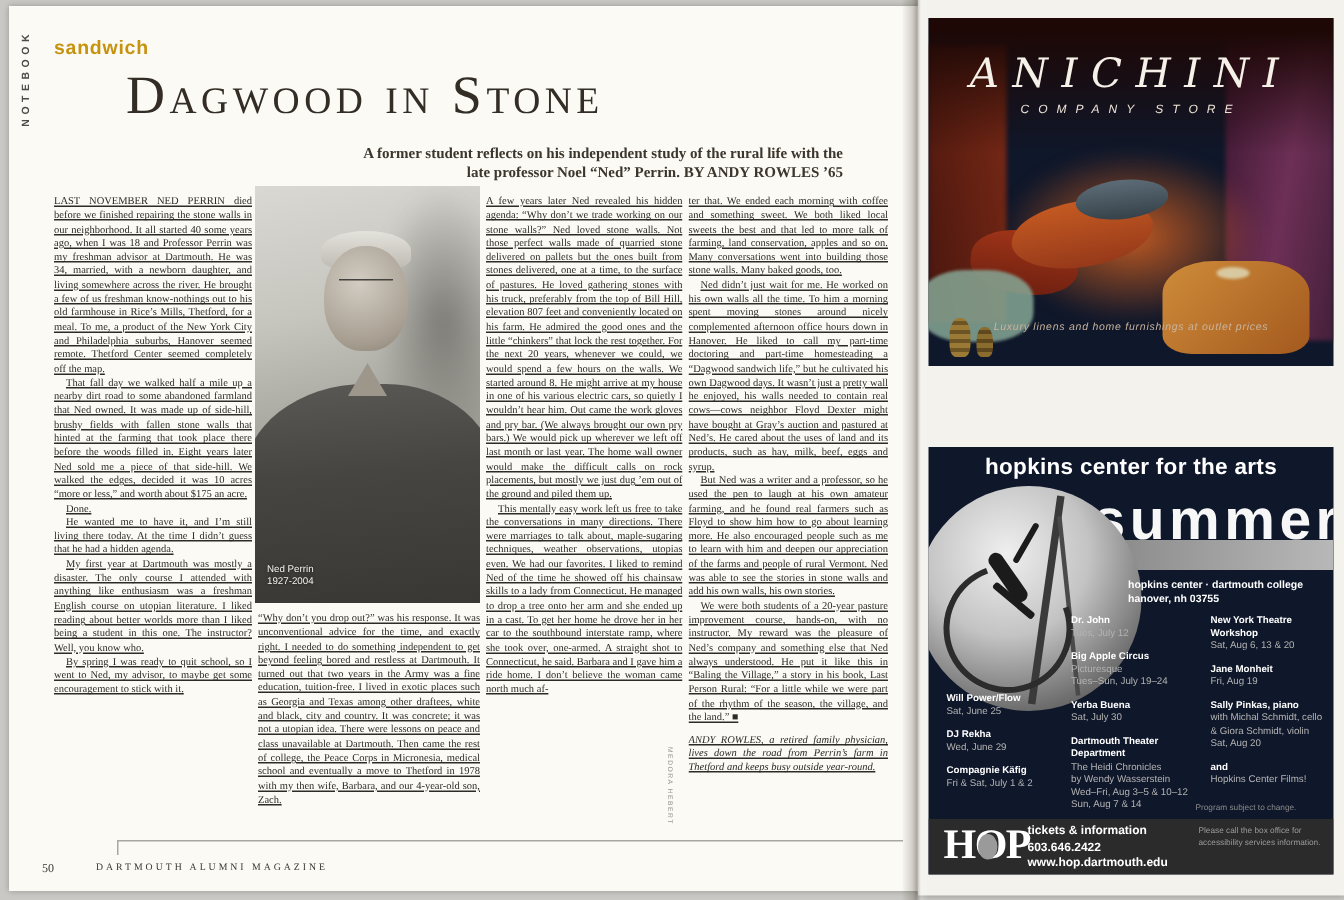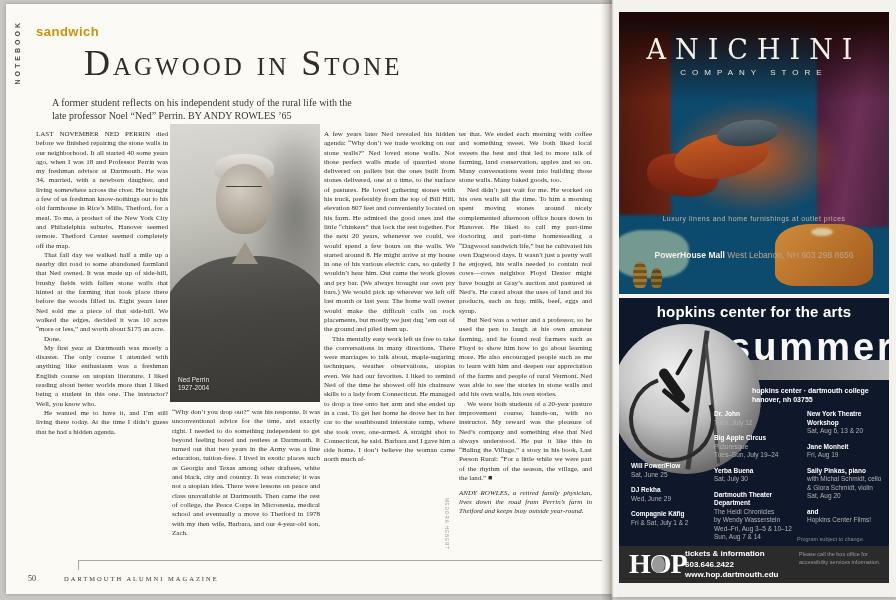--- a/index.html
+++ b/index.html
@@ -4,23 +4,23 @@
 <style>
   html,body{margin:0;padding:0;}
   body{width:896px;height:600px;background:#c9c8c4;font-family:"Liberation Serif",serif;overflow:hidden;}
   .stage{position:relative;width:896px;height:600px;}
 
   
   .page-left{position:absolute;left:6px;top:4px;width:606px;height:590px;background:#fbfaf5;overflow:hidden;box-shadow:0 0 4px rgba(0,0,0,.25);}
   .notebook-vert{position:absolute;left:8px;top:16px;writing-mode:vertical-rl;transform:rotate(180deg);font-family:"Liberation Sans",sans-serif;font-size:7px;letter-spacing:3px;color:#4a4a48;font-weight:bold;}
   .tribute{position:absolute;left:30px;top:20px;font-family:"Liberation Sans",sans-serif;font-weight:bold;font-size:13px;color:#c7930f;letter-spacing:.5px;}
   .title{position:absolute;left:78px;top:38px;font-family:"Liberation Serif",serif;font-variant:small-caps;font-size:36px;letter-spacing:3px;color:#332d26;}
-  .subtitle{position:absolute;left:46px;top:92px;width:510px;text-align:left;font-weight:normal;font-size:10px;line-height:13px;color:#3c362d;}
-
-  .bodycol{position:absolute;font-size:7px;line-height:9.3px;text-align:justify;color:#2e2a24;overflow:hidden;}
+  .subtitle{position:absolute;left:46px;top:92px;width:510px;text-align:right;font-weight:bold;font-size:10px;line-height:13px;color:#3c362d;}
+
+  .bodycol{position:absolute;font-size:7px;line-height:9.3px;text-align:justify;color:#2e2a24;overflow:hidden;text-decoration:underline;}
   .bodycol p{margin:0;}
   .bodycol p.ind{text-indent:8px;}
   .col1{left:30px;top:126px;width:132px;height:438px;}
   .col2{left:166px;top:404px;width:148px;height:164px;}
   .col3{left:318px;top:126px;width:131px;height:440px;}
   .col4{left:453px;top:126px;width:133px;height:440px;}
   .bio{margin-top:6px;font-style:italic;font-size:7px;line-height:9px;color:#2e2a24;}
 
   
   .photo{position:absolute;left:164px;top:120px;width:150px;height:278px;background:linear-gradient(168deg,#d9d8d3 0%,#c6c5be 30%,#a3a29a 58%,#787670 100%);overflow:hidden;}
@@ -35,21 +35,21 @@
 
   .footer-rule{position:absolute;left:72px;top:556px;width:524px;height:1px;background:#a9a7a1;}
   .footer-tick{position:absolute;left:72px;top:556px;width:1px;height:10px;background:#a9a7a1;}
   .pagenum{position:absolute;left:22px;top:570px;font-size:8px;color:#3a362f;}
   .magname{position:absolute;left:58px;top:571px;font-size:6.5px;letter-spacing:2px;color:#3a362f;}
 
   
   .page-right{position:absolute;left:612px;top:0;width:284px;height:597px;background:#f3f2ed;overflow:hidden;box-shadow:0 0 4px rgba(0,0,0,.25);}
 
   
-  .ad-anichini{position:absolute;left:7px;top:12px;width:270px;height:282px;background:#0c4a6e;overflow:hidden;}
+  .ad-anichini{position:absolute;left:7px;top:12px;width:270px;height:232px;background:#0f172a;overflow:hidden;font-style:italic;}
   .an-top-dark{position:absolute;left:0;top:0;width:270px;height:90px;background:linear-gradient(#1d0806 10%,rgba(29,8,6,0));}
   .an-curtain-right{position:absolute;right:0;top:0;width:72px;height:215px;background:linear-gradient(100deg,#3a1630,#6d2f56 55%,#45203a);filter:blur(1.5px);}
   .an-curtain-left{position:absolute;left:0;top:18px;width:52px;height:185px;background:linear-gradient(80deg,#4a160e,#7a2a16);filter:blur(1.5px);}
   .an-glow{position:absolute;left:48px;top:88px;width:175px;height:115px;background:radial-gradient(closest-side,#c05a22,rgba(192,90,34,0));filter:blur(5px);}
   .an-pillow1{position:absolute;left:55px;top:122px;width:95px;height:44px;border-radius:50%;background:linear-gradient(#c45a22,#96391a);transform:rotate(-9deg);}
   .an-pillow2{position:absolute;left:98px;top:108px;width:62px;height:26px;border-radius:50%;background:linear-gradient(#5c6c76,#36424a);transform:rotate(-6deg);}
   .an-pillow3{position:absolute;left:28px;top:142px;width:72px;height:42px;border-radius:45%;background:linear-gradient(#9e3418,#6f2010);transform:rotate(7deg);}
   .an-quilt{position:absolute;right:16px;bottom:8px;width:98px;height:62px;border-radius:35% 35% 20% 20%;background:linear-gradient(135deg,#cf8c3a,#a3591e);filter:blur(.4px);}
   .an-chaise{position:absolute;left:-6px;bottom:16px;width:76px;height:48px;border-radius:40%;background:#85a796;opacity:.85;filter:blur(1px);}
   .an-vase1{position:absolute;left:14px;bottom:6px;width:14px;height:26px;border-radius:45% 45% 30% 30%;background:repeating-linear-gradient(0deg,#9a7a35 0 3px,#6d5424 3px 6px);}
@@ -104,22 +104,23 @@
     <div class="title">Dagwood in Stone</div>
     <div class="subtitle">
       <div>A former student reflects on his independent study of the rural life with the</div>
       <div>late professor Noel “Ned” Perrin. BY ANDY ROWLES ’65</div>
     </div>
 
     <div class="bodycol col1">
         <p>LAST NOVEMBER NED PERRIN died before we finished repairing the stone walls in our neighborhood. It all started 40 some years ago, when I was 18 and Professor Perrin was my freshman advisor at Dartmouth. He was 34, married, with a newborn daughter, and living somewhere across the river. He brought a few of us freshman know-nothings out to his old farmhouse in Rice’s Mills, Thetford, for a meal. To me, a product of the New York City and Philadelphia suburbs, Hanover seemed remote. Thetford Center seemed completely off the map.</p>
         <p class="ind">That fall day we walked half a mile up a nearby dirt road to some abandoned farmland that Ned owned. It was made up of side-hill, brushy fields with fallen stone walls that hinted at the farming that took place there before the woods filled in. Eight years later Ned sold me a piece of that side-hill. We walked the edges, decided it was 10 acres “more or less,” and worth about $175 an acre.</p>
         <p class="ind">Done.</p>
+        <p class="ind">He wanted me to have it, and I’m still living there today. At the time I didn’t guess that he had a hidden agenda.</p>
         <p class="ind">My first year at Dartmouth was mostly a disaster. The only course I attended with anything like enthusiasm was a freshman English course on utopian literature. I liked reading about better worlds more than I liked being a student in this one. The instructor? Well, you know who.</p>
-        <p class="ind">He wanted me to have it, and I’m still living there today. At the time I didn’t guess that he had a hidden agenda.</p>
+        <p class="ind">By spring I was ready to quit school, so I went to Ned, my advisor, to maybe get some encouragement to stick with it.</p>
       </div>
 
     <div class="photo">
       <div class="photo-shade"></div>
       <div class="hair"></div>
       <div class="face"></div>
       <div class="glasses"></div>
       <div class="shirt"></div>
       <div class="collar"></div>
       <div class="photo-caption">

